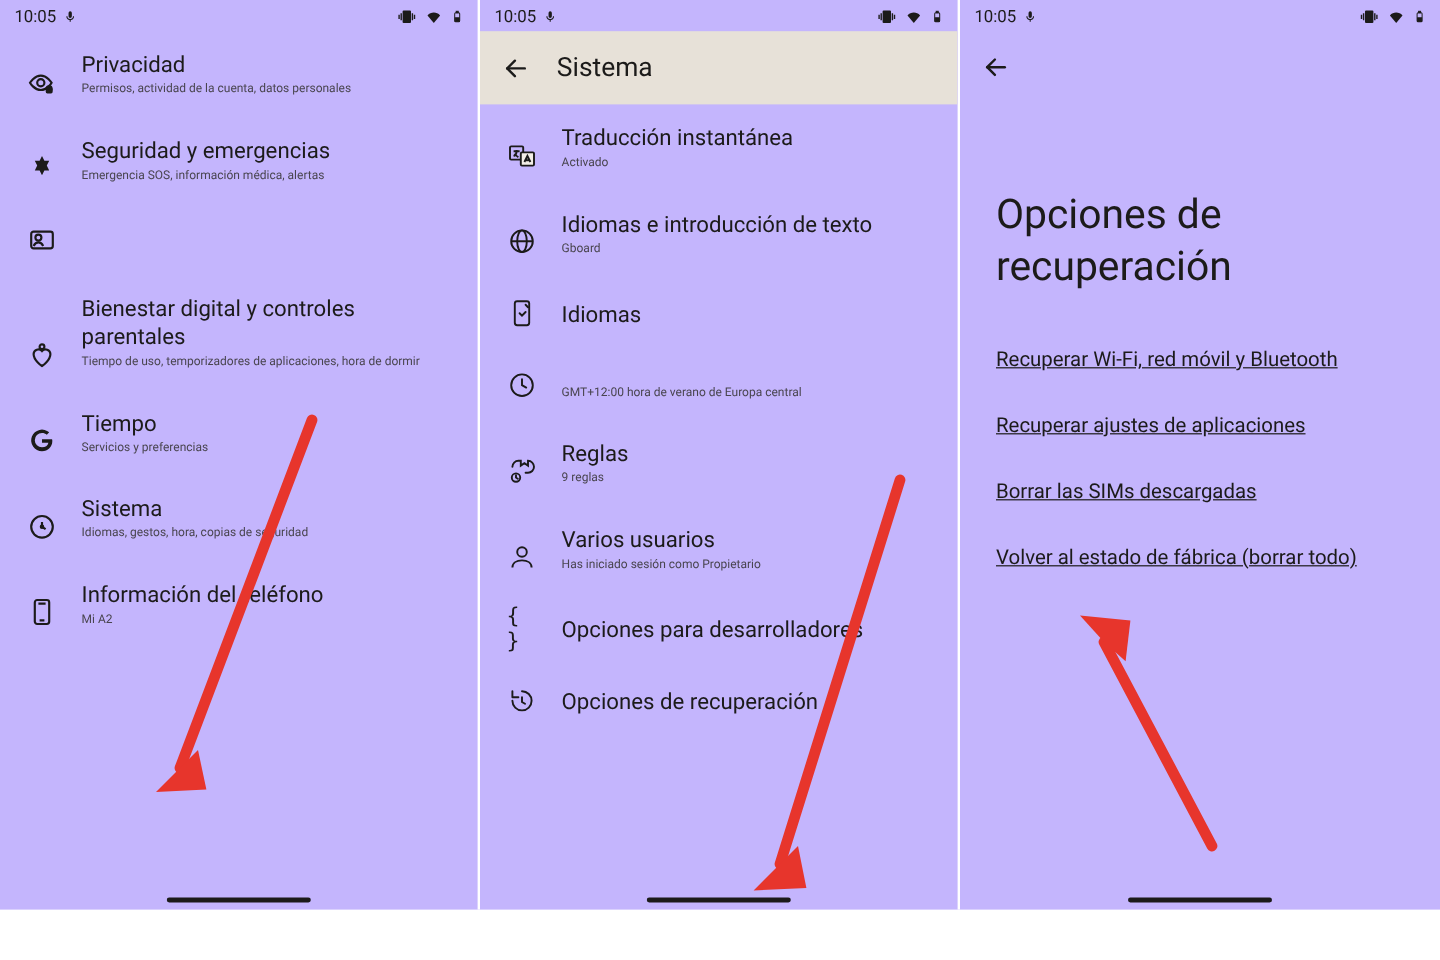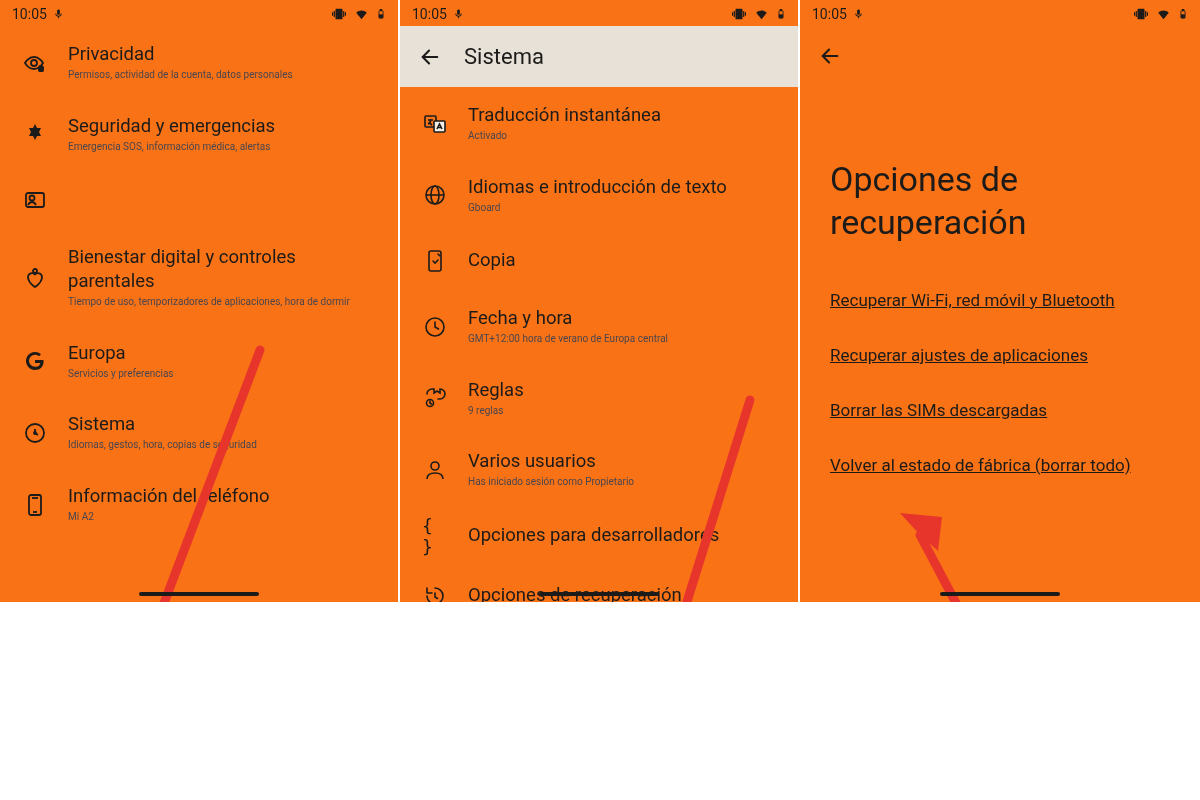--- a/index.html
+++ b/index.html
@@ -1,36 +1,36 @@
 <!DOCTYPE html>
 <html><head>
 <meta charset="utf-8">
 <style>
   * { box-sizing: border-box; margin: 0; padding: 0; }
   html, body { width: 1200px; height: 800px; font-family: Roboto, "Helvetica Neue", Arial, sans-serif; background:#fff; }
   .row { display:flex; width:1200px; height:800px; }
-  .phone { width:400px; height:602px; background:#f97316; position:relative; overflow:hidden; border-right:2px solid #fff; }
+  .phone { width:400px; height:758px; background:#c4b5fd; position:relative; overflow:hidden; border-right:2px solid #fff; }
   .phone:last-child { border-right:none; }
 
   
   .status { display:flex; justify-content:space-between; align-items:center; padding:4px 12px 2px 12px; height:26px; font-size:14px; color:#1c1b1a; }
   .status-left { display:flex; align-items:center; gap:6px; }
   .status-right { display:flex; align-items:center; gap:6px; }
   .status svg { display:block; }
 
   
   .appbar { display:flex; align-items:center; gap:22px; padding:18px 18px 18px 18px; background:#e7e1d8; }
   .appbar.plain { background:transparent; }
   .appbar .title { font-size:22px; color:#1c1b1a; }
   .back-btn { width:24px; height:24px; display:flex; align-items:center; justify-content:center; cursor:pointer; }
 
   .scroll { height: calc(800px - 26px); overflow:hidden; }
 
   
-  .item { display:flex; align-items:center; gap:20px; padding:16px 22px 16px 22px; cursor:pointer; }
+  .item { display:flex; align-items:flex-end; gap:20px; padding:16px 22px 16px 22px; cursor:pointer; }
   .item .icon { width:26px; min-width:26px; height:26px; display:flex; align-items:center; justify-content:center; margin-top:2px; color:#1c1b1a; }
   .item .texts { flex:1; }
   .item .label { font-size:18.5px; color:#1c1b1a; line-height:1.3; }
   .item .sub { font-size:10px; color:#49454f; line-height:1.35; margin-top:2px; }
 
   
   .bigtitle { font-size:34px; line-height:1.25; color:#1c1b1a; padding:90px 24px 30px 30px; font-weight:400; }
 
   .simple-item { padding:16px 24px 16px 30px; font-size:17px; color:#1c1b1a; line-height:1.35; cursor:pointer;text-decoration:underline; }
 
@@ -117,21 +117,21 @@
             <div class="sub">Tiempo de uso, temporizadores de aplicaciones, hora de dormir</div>
           </div>
       </div>
       <div class="item">
         <span class="icon">
             <svg width="24" height="24" viewBox="0 0 24 24" fill="#1c1b1a">
               <path d="M21.35 11.1H12v2.8h5.35c-.5 2.5-2.6 3.9-5.35 3.9a6 6 0 110-12c1.5 0 2.9.55 4 1.5l2-2A9 9 0 1012 21c5 0 8.6-3.5 8.6-8.5 0-.5-.05-1-.25-1.4z"></path>
             </svg>
           </span>
         <div class="texts">
-            <div class="label">Europa</div>
+            <div class="label">Tiempo</div>
             <div class="sub">Servicios y preferencias</div>
           </div>
       </div>
       <div class="item">
         <span class="icon">
             <svg width="24" height="24" viewBox="0 0 24 24" fill="none" stroke="#1c1b1a" stroke-width="1.8">
               <circle cx="12" cy="12" r="9"></circle>
               <path d="M12 8v4l3 2"></path>
               <circle cx="12" cy="12" r="1" fill="#1c1b1a"></circle>
             </svg>
@@ -226,32 +226,31 @@
       </div>
       <div class="item">
         <span class="icon">
             <svg width="24" height="24" viewBox="0 0 24 24" fill="none" stroke="#1c1b1a" stroke-width="1.6">
               <rect x="6" y="2" width="12" height="20" rx="2"></rect>
               <path d="M10 12l2 2 3-3" stroke-linecap="round"></path>
               <path d="M15 5l2 2" stroke-linecap="round"></path>
             </svg>
           </span>
         <div class="texts">
-            <div class="label">Copia</div>
+            <div class="label">Idiomas</div>
           </div>
       </div>
       <div class="item">
         <span class="icon">
             <svg width="24" height="24" viewBox="0 0 24 24" fill="none" stroke="#1c1b1a" stroke-width="1.6">
               <circle cx="12" cy="12" r="9"></circle>
               <path d="M12 7v5l3.5 2" stroke-linecap="round"></path>
             </svg>
           </span>
         <div class="texts">
-            <div class="label">Fecha y hora</div>
             <div class="sub">GMT+12:00 hora de verano de Europa central</div>
           </div>
       </div>
       <div class="item">
         <span class="icon">
             <svg width="24" height="24" viewBox="0 0 24 24" fill="none" stroke="#1c1b1a" stroke-width="1.6">
               <path d="M4 8a5 5 0 015-5h2v4l3-2 3 2V3a5 5 0 010 10h-2" stroke-linecap="round"></path>
               <circle cx="7" cy="17" r="3.5"></circle>
               <path d="M7 15v2l1.5 1" stroke-linecap="round"></path>
             </svg>

